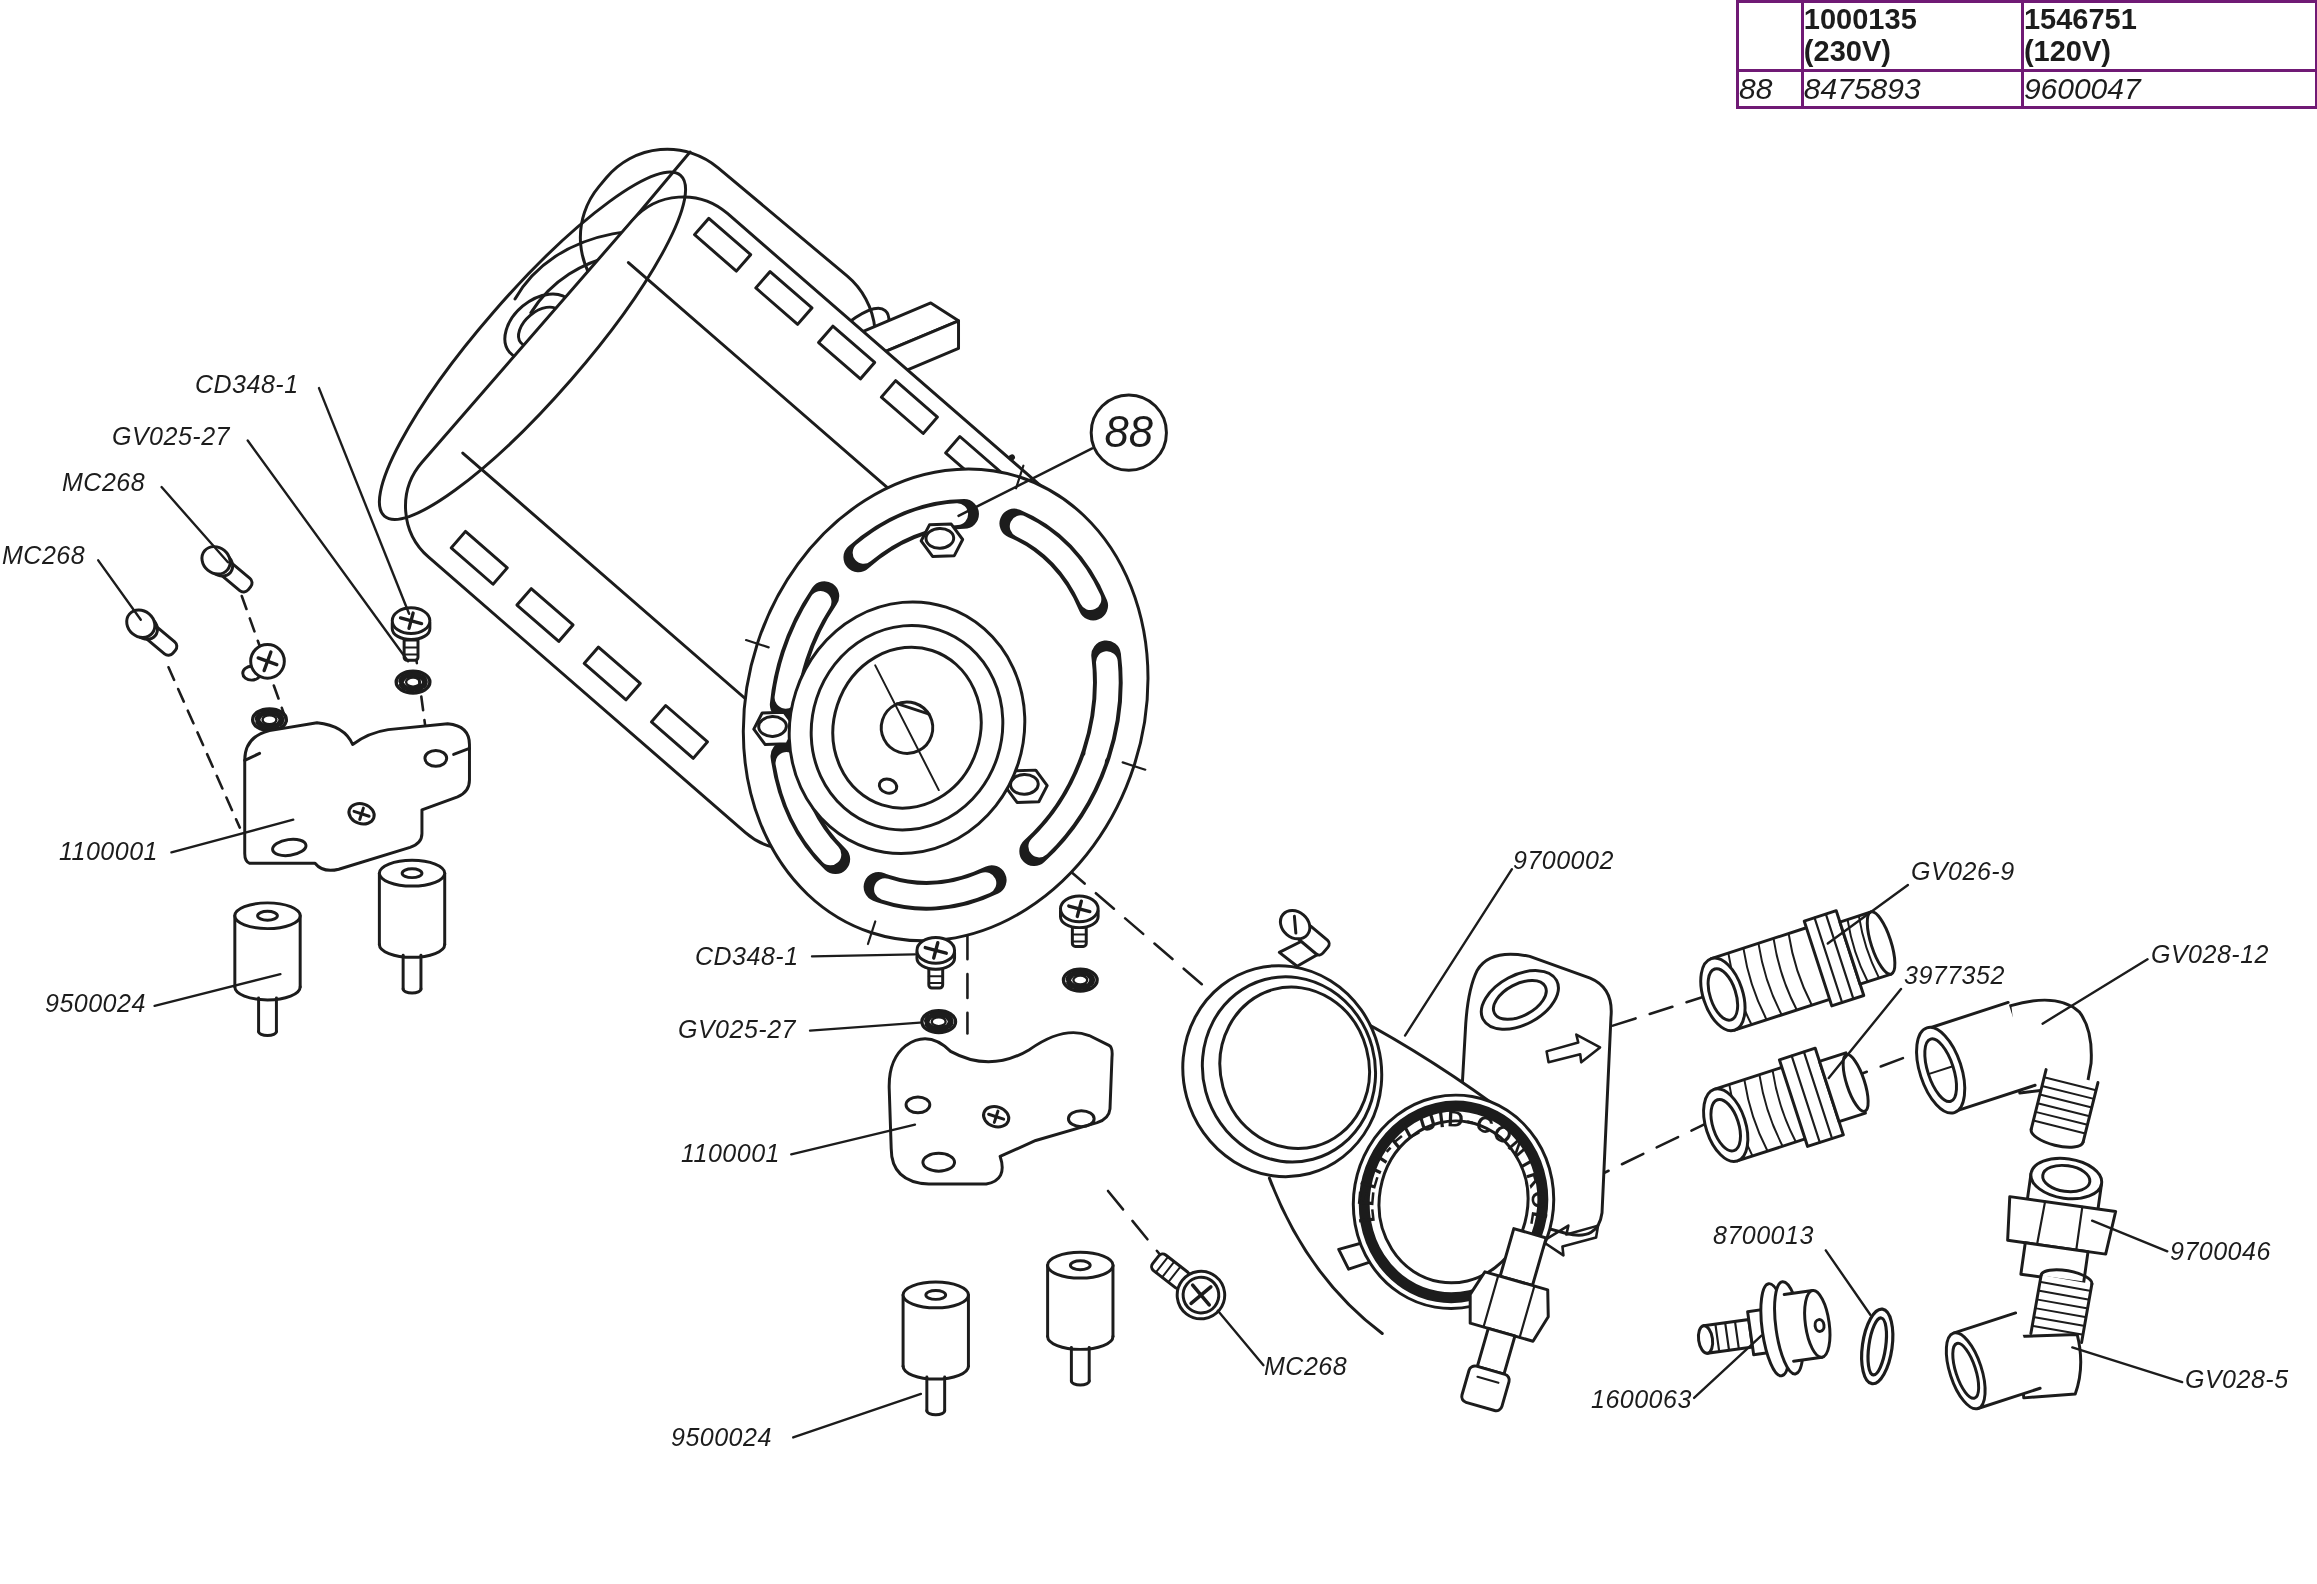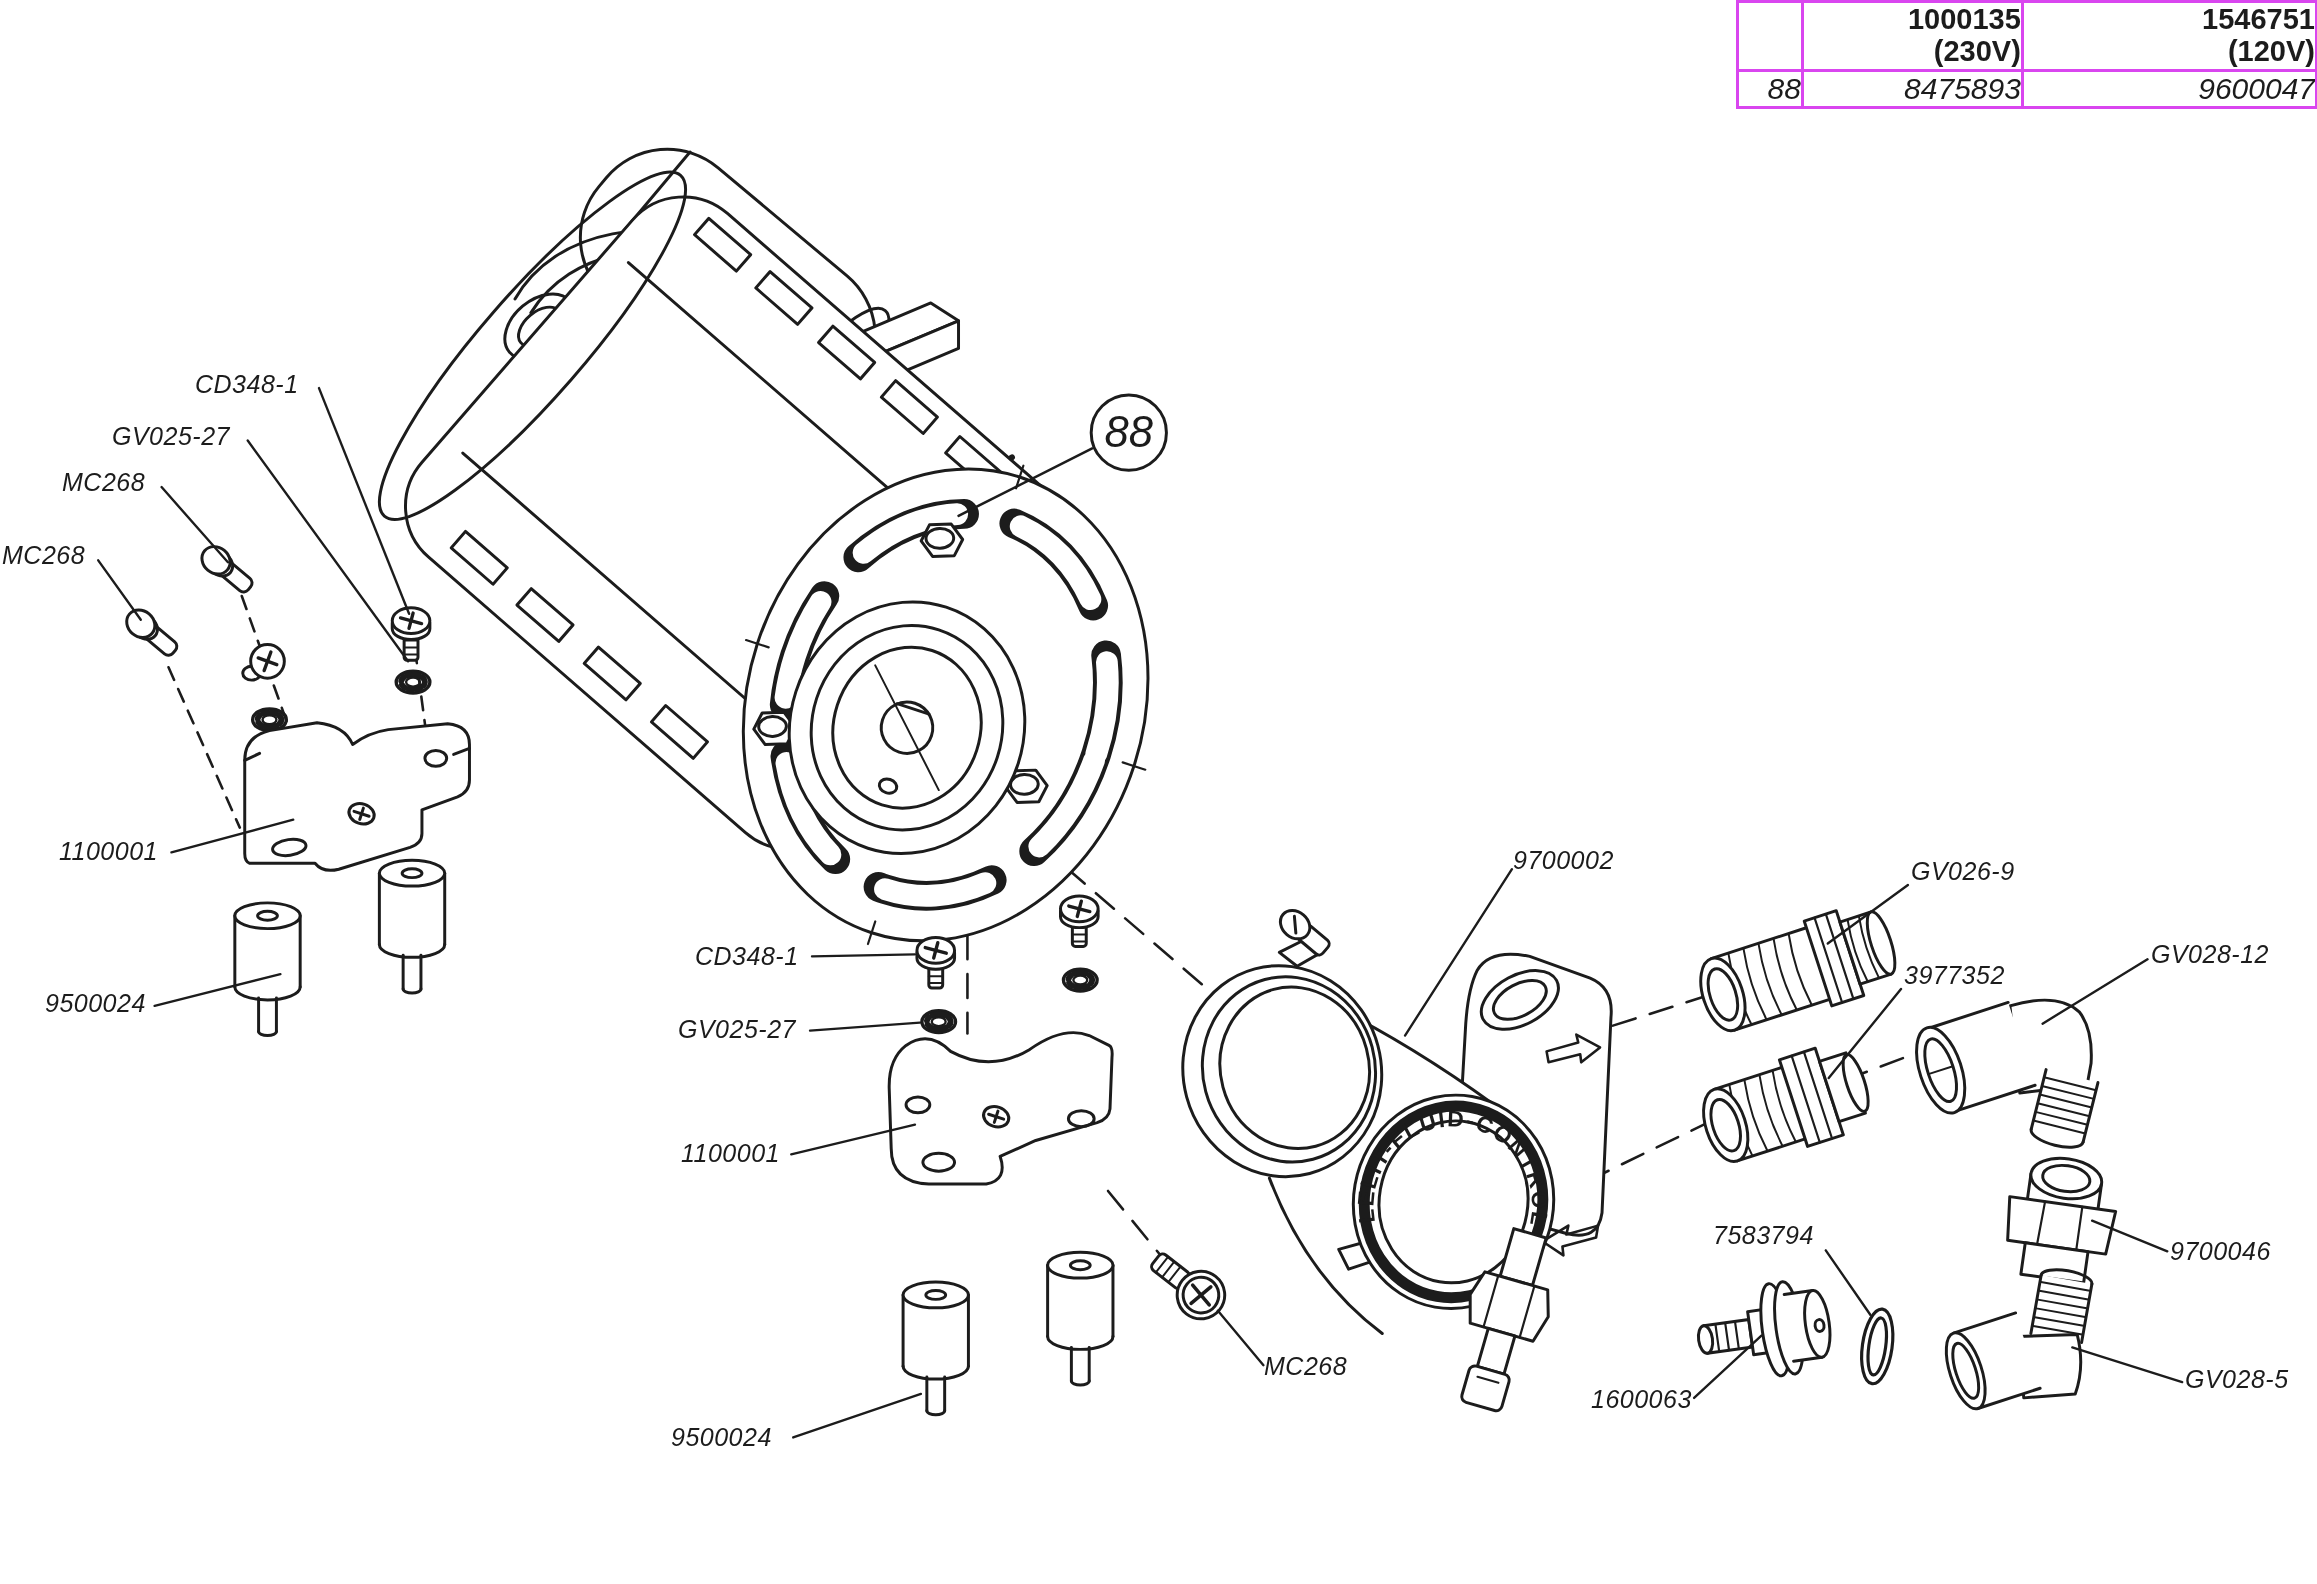--- a/index.html
+++ b/index.html
@@ -3,21 +3,21 @@
 <meta charset="utf-8">
 <style>
   html,body{margin:0;padding:0;background:#fff;}
   #stage{position:relative;width:2318px;height:1584px;background:#fff;overflow:hidden;
          font-family:"Liberation Sans",sans-serif;color:#1c1c1c;}
   #drawing{position:absolute;left:0;top:0;}
   .part-label{position:absolute;font-style:italic;font-size:25px;letter-spacing:0.5px;
               white-space:nowrap;color:#1c1c1c;}
   
   #ref-table{position:absolute;left:1736px;top:0;border-collapse:collapse;table-layout:fixed;}
-  #ref-table td{border:3px solid #d946ef;text-align:right;vertical-align:middle;padding:0;
+  #ref-table td{border:3px solid #701a75;text-align:left;vertical-align:middle;padding:0;
                 overflow:hidden;}
   #ref-table .c0{width:63px;}
   #ref-table .c1{width:221px;}
   #ref-table .c2{width:298px;}
   #ref-table tr.hdr td{height:66px;font-weight:bold;font-size:29px;line-height:1.1;
                        white-space:pre-line;}
   #ref-table tr.val td{height:30px;font-style:italic;font-size:30px;}
   svg text{font-family:"Liberation Sans",sans-serif;}
 </style>
 </head>
@@ -483,21 +483,21 @@
 <div class="part-label" style="left:695px;top:942px">CD348-1</div>
 <div class="part-label" style="left:678px;top:1015px">GV025-27</div>
 <div class="part-label" style="left:681px;top:1139px">1100001</div>
 <div class="part-label" style="left:671px;top:1423px">9500024</div>
 <div class="part-label" style="left:1264px;top:1352px">MC268</div>
 <div class="part-label" style="left:1513px;top:846px">9700002</div>
 <div class="part-label" style="left:1911px;top:857px">GV026-9</div>
 <div class="part-label" style="left:1904px;top:961px">3977352</div>
 <div class="part-label" style="left:2151px;top:940px">GV028-12</div>
 <div class="part-label" style="left:2170px;top:1237px">9700046</div>
-<div class="part-label" style="left:1713px;top:1221px">7583794</div>
+<div class="part-label" style="left:1713px;top:1221px">8700013</div>
 <div class="part-label" style="left:1591px;top:1385px">1600063</div>
 <div class="part-label" style="left:2185px;top:1365px">GV028-5</div>
 
 <table id="ref-table">
   <tbody>
         <tr class="hdr">
     <td class="c0"></td>
     <td class="c1">1000135
 (230V)</td>
     <td class="c2">1546751

